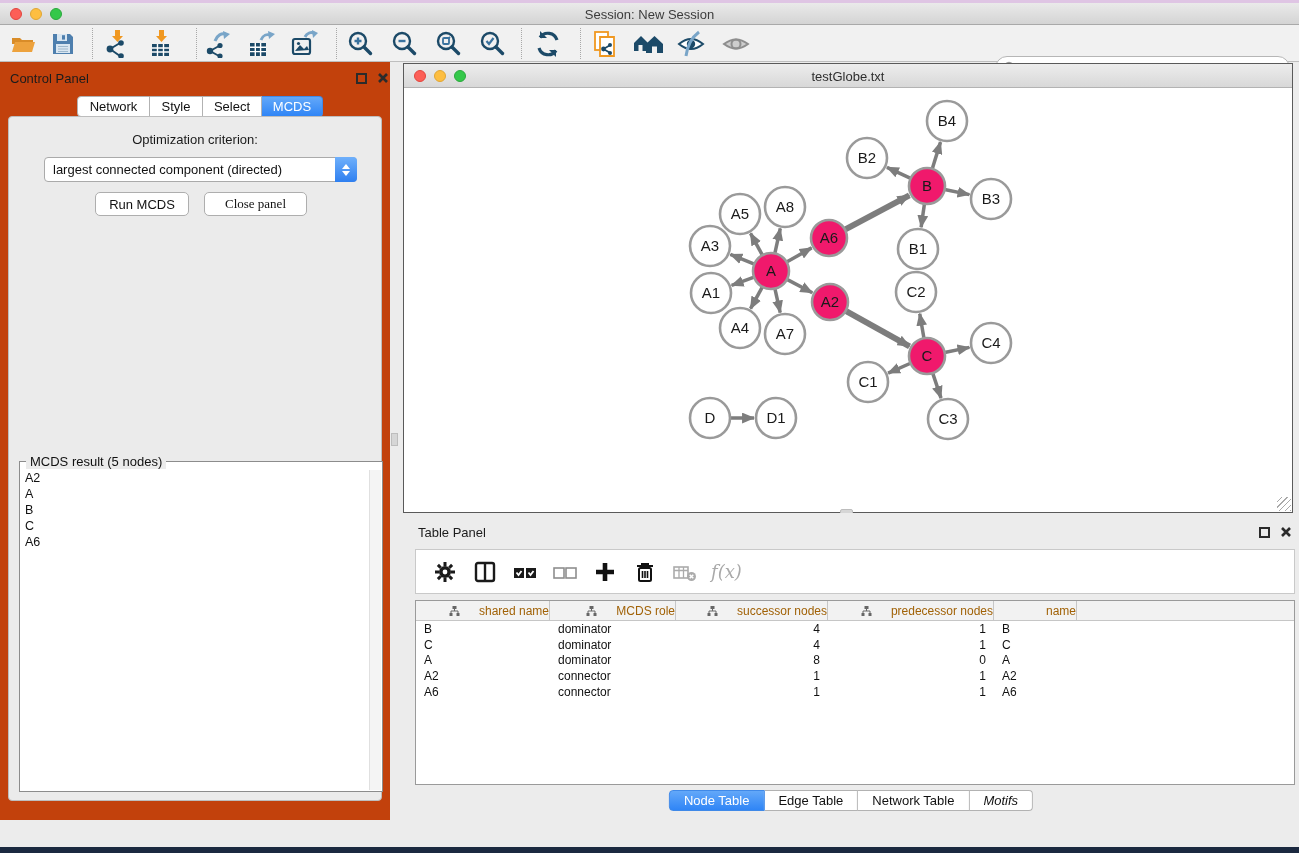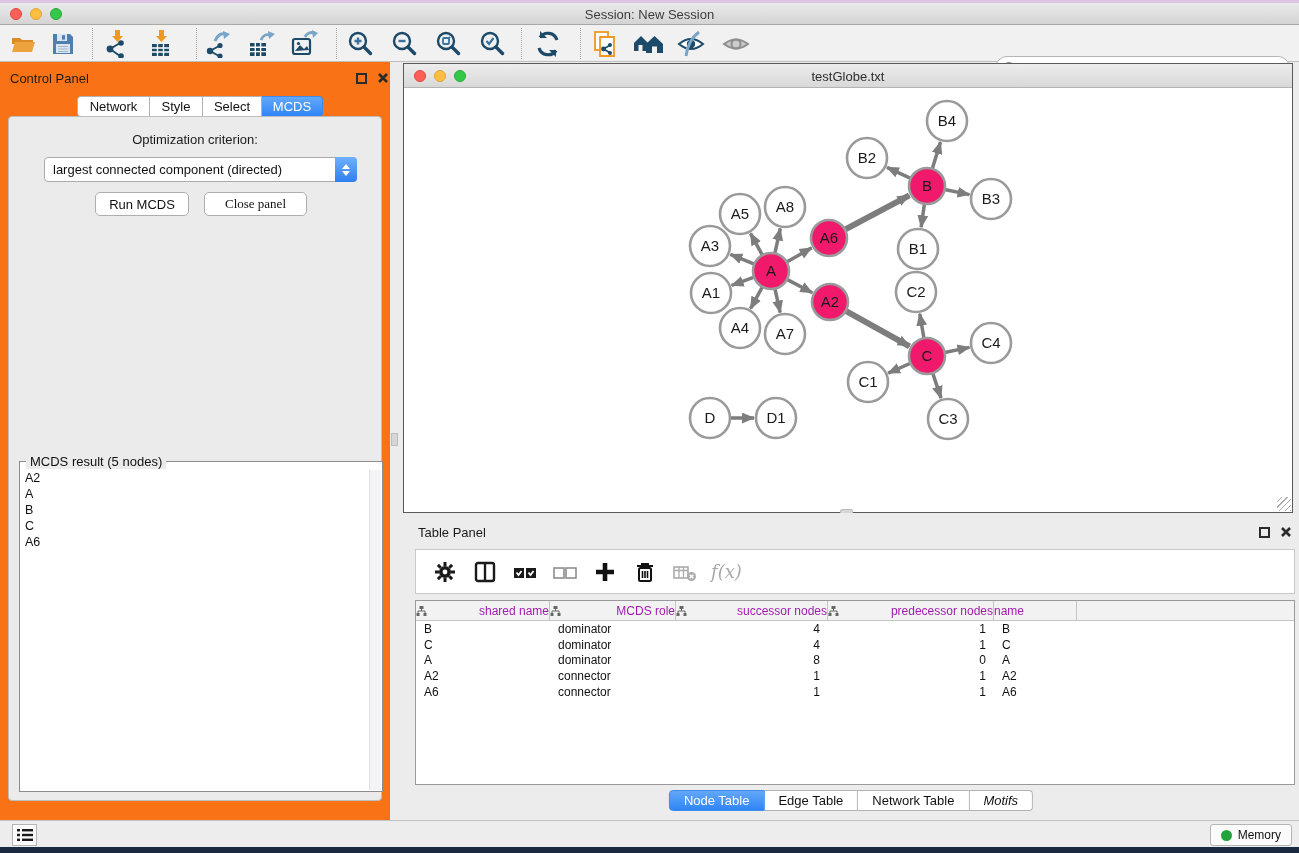--- a/index.html
+++ b/index.html
@@ -22,21 +22,21 @@
     background:#f1f1f1; border-bottom:1px solid #bebebe; }
   .tb-ic { position:absolute; top:4px; width:30px; height:30px; display:flex;
     align-items:center; justify-content:center; cursor:default; }
   .tb-sep { position:absolute; top:3px; height:31px; width:0;
     border-left:1px dotted #a8a8a8; }
   .searchbox { position:absolute; left:995px; top:31px; width:295px; height:24px;
     background:#fff; border:1px solid #b6b6b6; border-radius:12px; display:flex; align-items:center; padding-left:7px; }
   .searchbox input { border:none; outline:none; flex:1; font-size:12px; background:transparent; }
 
   
-  .control-panel { position:absolute; left:0; top:62px; width:390px; height:758px; background:#f97316; }
+  .control-panel { position:absolute; left:0; top:62px; width:390px; height:758px; background:#c2410c; }
   .cp-title { position:absolute; left:10px; top:9px; font-size:13px; color:#1c1c1c; }
   .float-btn { position:absolute; top:11px; width:11px; height:11px; border:2px solid #2b2b2b; background:transparent; }
   .close-btn { position:absolute; top:9px; width:14px; height:14px; }
   .seg { display:flex; position:absolute; }
   .seg .tab { background:#fff; border:1px solid #b2b2b2; border-left:none; height:21px;
     font-size:13px; color:#111; display:flex; align-items:center; justify-content:center; cursor:default; }
   .seg .tab:first-child { border-left:1px solid #b2b2b2; border-radius:4px 0 0 4px; }
   .seg .tab:last-child { border-radius:0 4px 4px 0; }
   .seg .tab.active { background:linear-gradient(#63a8f9,#2f85f6); border-color:#3f89e8; color:#fff; }
   .cp-tabs { left:77px; top:34px; }
@@ -78,22 +78,22 @@
   
   .table-panel { position:absolute; left:403px; top:513px; width:896px; height:307px; background:#ececec; }
   .tp-title { position:absolute; left:15px; top:12px; font-size:13px; color:#1c1c1c; }
   .tp-toolbar { position:absolute; left:12px; top:36px; width:880px; height:45px;
     background:#fff; border:1px solid #c9c9c9; display:flex; align-items:center; gap:12px; padding-left:15px; }
   .tp-toolbar .ic { width:28px; height:28px; display:flex; align-items:center; justify-content:center; }
   .fx { font-family:"DejaVu Serif", serif; font-style:italic; font-size:18px; color:#a9a9a9; }
   .data-table { position:absolute; left:12px; top:87px; width:880px; height:185px;
     background:#fff; border:1px solid #9a9a9a; overflow:hidden; }
   .dt-header { display:flex; height:20px; background:#f2f2f2; border-bottom:1px solid #c6c6c6; }
-  .dt-header .hcell { display:flex; align-items:center; justify-content:space-between; gap:19px;
-    font-size:12px; color:#a21caf; border-right:1px solid #c6c6c6; height:20px; }
+  .dt-header .hcell { display:flex; align-items:center; justify-content:flex-end; gap:19px;
+    font-size:12px; color:#a16207; border-right:1px solid #c6c6c6; height:20px; }
   .dt-row { display:flex; height:15.7px; align-items:center; }
   .dt-row .cell { font-size:12px; color:#111; padding:0 8px; white-space:nowrap; overflow:hidden; }
   .tp-tabs { left:50%; transform:translateX(-50%); top:277px; }
   .tp-tabs .tab { font-size:13px; height:21px; }
 
   
   .statusbar { position:absolute; left:0; top:820px; width:1299px; height:27px;
     background:#ededed; border-top:1px solid #c3c3c3; }
   .list-btn { position:absolute; left:12px; top:3px; width:25px; height:22px; background:#fbfbfb;
     border:1px solid #b5b5b5; display:flex; align-items:center; justify-content:center; }
@@ -533,33 +533,15 @@
     </div>
 
     <div class="seg tp-tabs">
         <div class="tab active" style="padding: 0px 14px;">Node Table</div>
         <div class="tab" style="padding: 0px 14px;">Edge Table</div>
         <div class="tab" style="padding: 0px 14px;">Network Table</div>
         <div class="tab" style="padding: 0px 14px; font-style: italic;">Motifs</div>
       </div>
   </div>
 
-  <div class="statusbar">
-    <div class="list-btn">
-      <svg width="16" height="14" viewBox="0 0 16 14">
-          <g fill="#1a1a1a">
-            <rect x="0" y="1" width="3" height="2.4"></rect>
-            <rect x="5" y="1" width="11" height="2.4"></rect>
-            <rect x="0" y="5.8" width="3" height="2.4"></rect>
-            <rect x="5" y="5.8" width="11" height="2.4"></rect>
-            <rect x="0" y="10.6" width="3" height="2.4"></rect>
-            <rect x="5" y="10.6" width="11" height="2.4"></rect>
-          </g>
-        </svg>
-    </div>
-    <div class="memory-btn">
-      <div class="memory-dot"></div>
-      <span>Memory</span>
-    </div>
-  </div>
   <div class="bottom-strip"></div>
 
 </div>
 
 </body></html>

